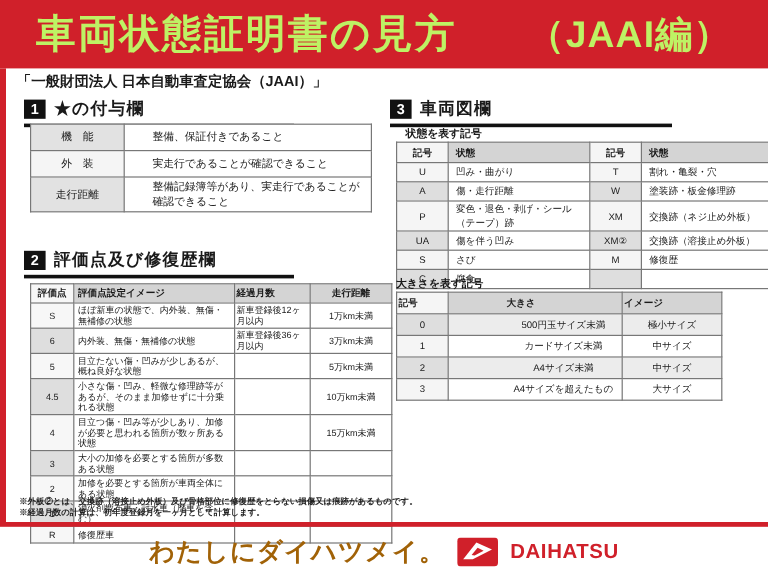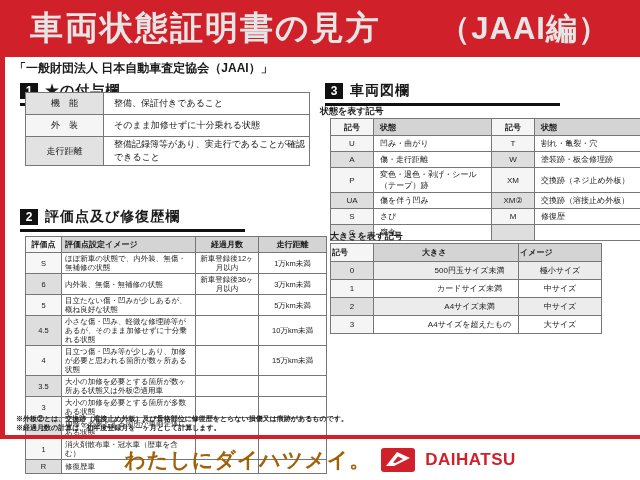--- a/index.html
+++ b/index.html
@@ -1,45 +1,45 @@
 <!DOCTYPE html>
 <html><head>
 <meta charset="utf-8">
 <style>
   html,body{margin:0;padding:0;}
   body{width:640px;height:480px;position:relative;background:#ffffff;
        font-family:"Liberation Sans",sans-serif;color:#1a1a1a;overflow:hidden;}
   .banner{position:absolute;left:0;top:0;width:640px;height:57px;background:#d0202a;
-          color:#e5e5e5;display:flex;align-items:center;justify-content:space-between;
+          color:#bef264;display:flex;align-items:center;justify-content:space-between;
           padding:16px 30px;box-sizing:border-box;}
   .banner .t{font-size:33px;font-weight:bold;letter-spacing:2px;white-space:nowrap;}
   .banner .e{font-size:31px;font-weight:bold;letter-spacing:1px;white-space:nowrap;}
   .left-stripe{position:absolute;left:0;top:57px;width:5px;height:379px;background:#d0202a;}
   .subtitle{position:absolute;left:14px;top:60px;font-size:12px;font-weight:bold;}
   .sec-h{position:absolute;display:flex;align-items:center;gap:7px;
          border-bottom:3px solid #111;padding-bottom:3px;}
   .badge{display:inline-block;background:#111;color:#fff;font-weight:bold;font-size:12px;
          width:18px;height:16px;line-height:16px;text-align:center;}
   .sec-title{font-size:14px;font-weight:bold;letter-spacing:1px;}
   table{border-collapse:collapse;table-layout:fixed;position:absolute;background:#fff;}
   td,th{border:1px solid #777;overflow:hidden;white-space:normal;}
   th{background:#d4d4d4;font-weight:bold;text-align:left;}
-  .t1{left:25px;top:92px;width:285px;font-size:9px;}
+  .t1{left:25px;top:103px;width:285px;font-size:9px;}
   .t1 tr{height:22px;}
   .t1 .lbl{width:75px;text-align:center;background:#e2e2e2;}
   .t1 tr:nth-child(even) .lbl{background:#f5f5f5;}
-  .t1 .desc{padding-left:10px;}
+  .t1 .desc{padding-left:23px;}
   .t2{left:25px;top:236px;width:285px;font-size:7.5px;line-height:9px;}
   .t2 th{height:13px;font-size:8px;}
   .t2 tr{height:14px;}
   .t2 tr.tall{height:20px;}
   .t2 .score{width:33px;text-align:center;background:#f7f7f7;}
   .t2 tbody tr:nth-child(even) .score{background:#dedede;}
   .t2 .desc{width:127px;padding:1px 3px;}
-  .t2 .months{width:60px;text-align:center;}
+  .t2 .months{width:60px;}
   .t2 .dist{width:65px;text-align:center;}
   .cap{position:absolute;font-size:9px;font-weight:bold;}
   .t3a{left:330px;top:118px;width:295px;font-size:8px;}
   .t3a th{height:14px;}
   .t3a tr{height:16px;}
   .t3a .sym{width:40px;text-align:center;background:#f5f5f5;}
   .t3a tbody tr:nth-child(even) .sym{background:#dedede;}
   .t3a .st1{width:110px;padding-left:6px;}
   .t3a .st2{width:105px;padding-left:6px;}
   .t3b{left:330px;top:243px;width:215px;font-size:8px;}
@@ -74,21 +74,21 @@
   <span class="sec-title">★の付与欄</span>
 </div>
 <table class="t1">
   <tbody>
     <tr>
       <td class="lbl">機　能</td>
       <td class="desc">整備、保証付きであること</td>
     </tr>
     <tr>
       <td class="lbl">外　装</td>
-      <td class="desc">そのまま加修せずに十分乗れる状態</td>
+      <td class="desc">実走行であることが確認できること</td>
     </tr>
     <tr>
       <td class="lbl">走行距離</td>
       <td class="desc">整備記録簿等があり、実走行であることが確認できること</td>
     </tr>
   </tbody>
 </table>
 
 <div class="sec-h" style="left:20px;top:208px;width:225px;">
   <span class="badge">2</span>
@@ -127,26 +127,20 @@
       <td class="desc">小さな傷・凹み、軽微な修理跡等があるが、そのまま加修せずに十分乗れる状態</td>
       <td class="months"></td>
       <td class="dist">10万km未満</td>
     </tr>
     <tr class="tall">
       <td class="score">4</td>
       <td class="desc">目立つ傷・凹み等が少しあり、加修が必要と思われる箇所が数ヶ所ある状態</td>
       <td class="months"></td>
       <td class="dist">15万km未満</td>
     </tr>
-    <tr class="tall">
-      <td class="score">3.5</td>
-      <td class="desc">大小の加修を必要とする箇所が数ヶ所ある状態又は外板②適用車</td>
-      <td class="months"></td>
-      <td class="dist"></td>
-    </tr>
     <tr>
       <td class="score">3</td>
       <td class="desc">大小の加修を必要とする箇所が多数ある状態</td>
       <td class="months"></td>
       <td class="dist"></td>
     </tr>
     <tr>
       <td class="score">2</td>
       <td class="desc">加修を必要とする箇所が車両全体にある状態</td>
       <td class="months"></td>
@@ -164,21 +158,21 @@
       <td class="months"></td>
       <td class="dist"></td>
     </tr>
   </tbody>
 </table>
 
 <div class="sec-h" style="left:325px;top:82px;width:235px;">
   <span class="badge">3</span>
   <span class="sec-title">車両図欄</span>
 </div>
-<div class="cap" style="left:320px;top:105px;">状態を表す記号</div>
+<div class="cap" style="left:338px;top:105px;">状態を表す記号</div>
 <table class="t3a">
   <thead>
     <tr>
       <th class="sym">記号</th>
       <th class="st1">状態</th>
       <th class="sym">記号</th>
       <th class="st2">状態</th>
     </tr>
   </thead>
   <tbody>

